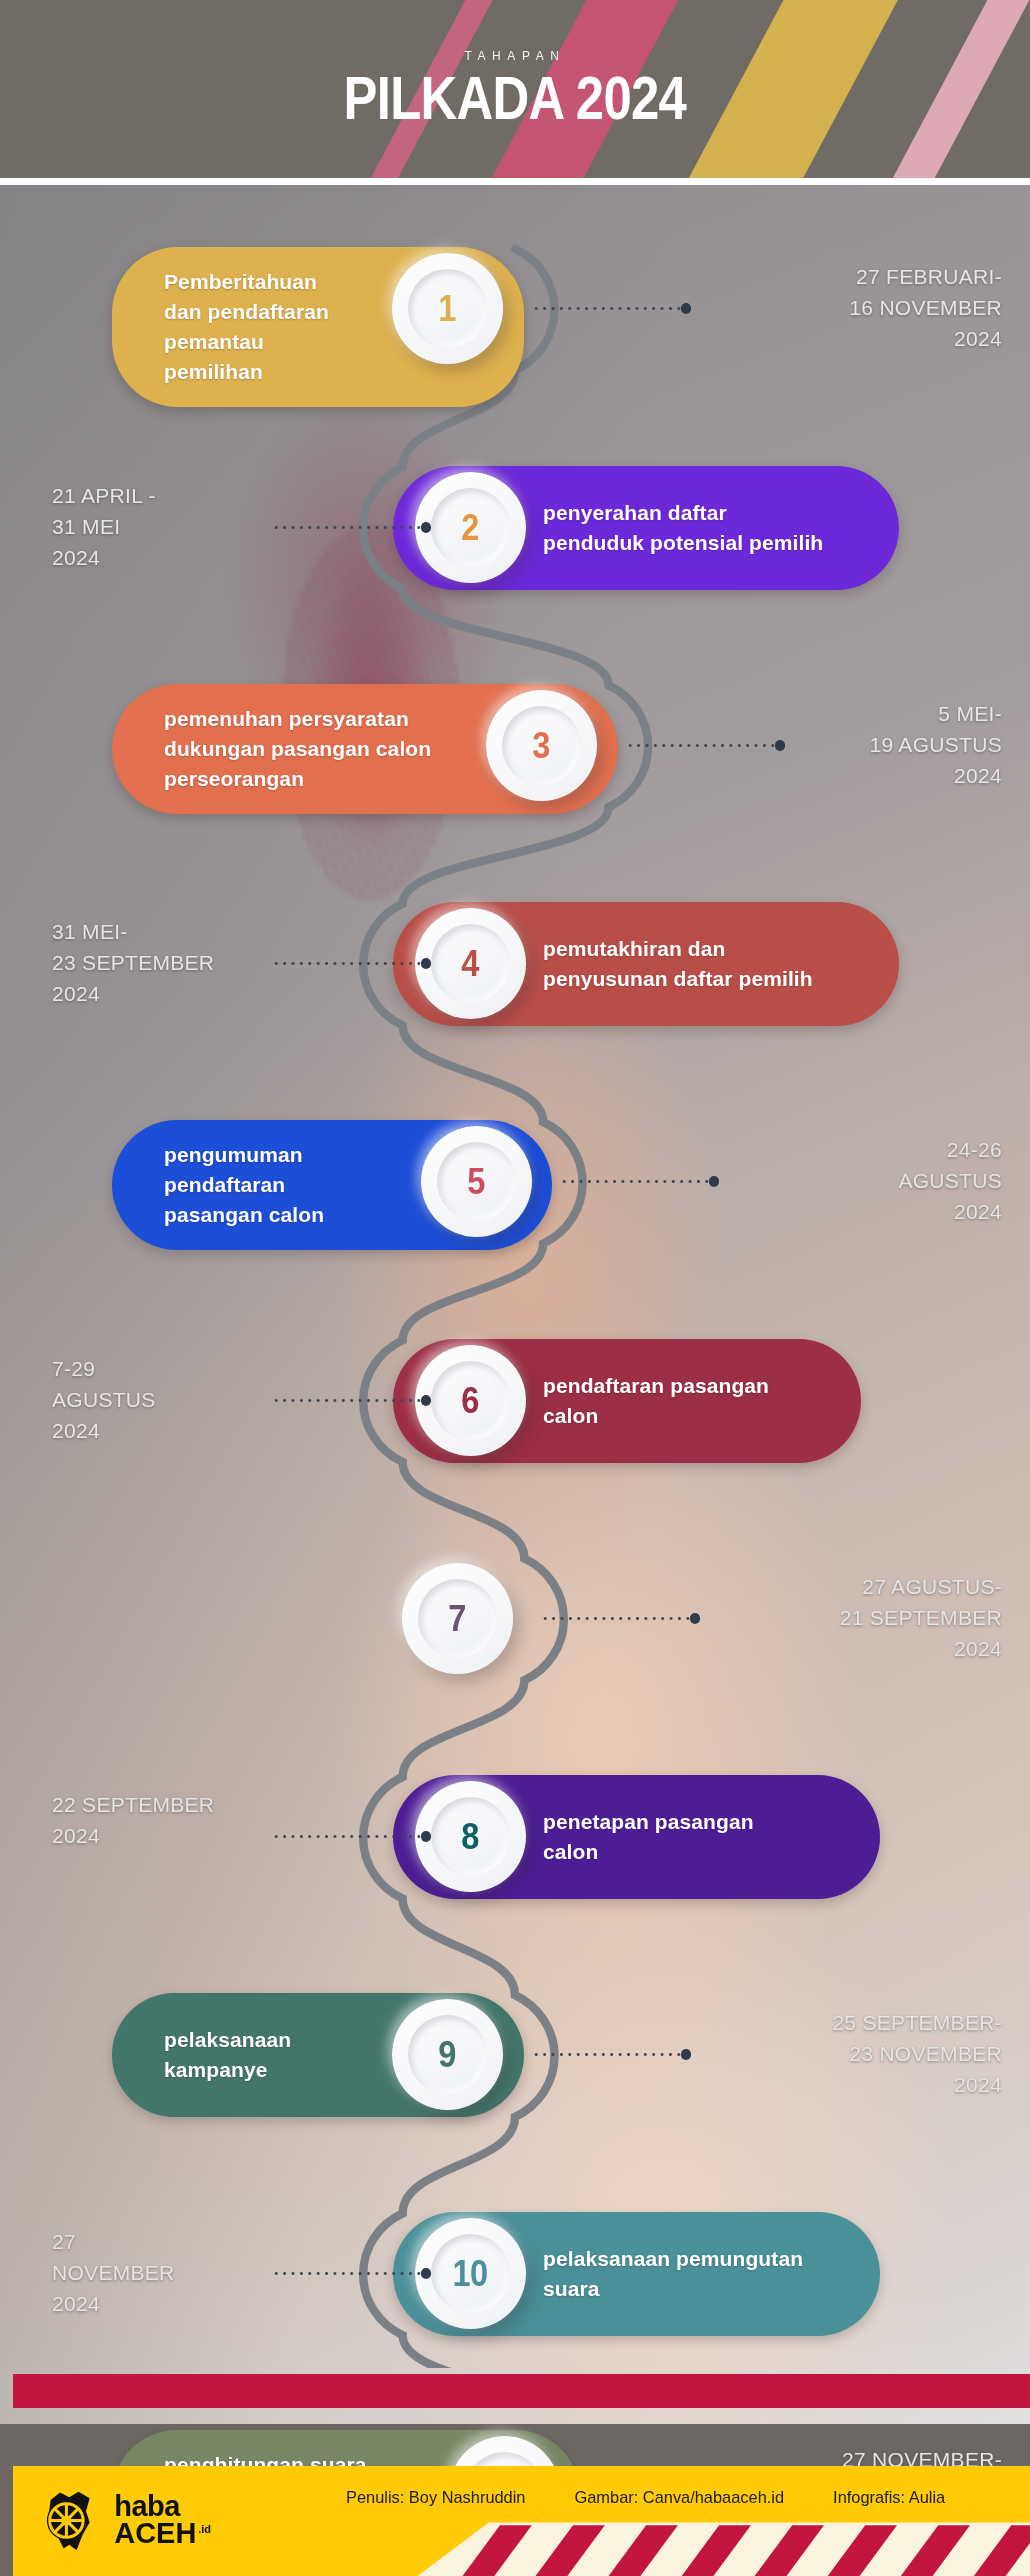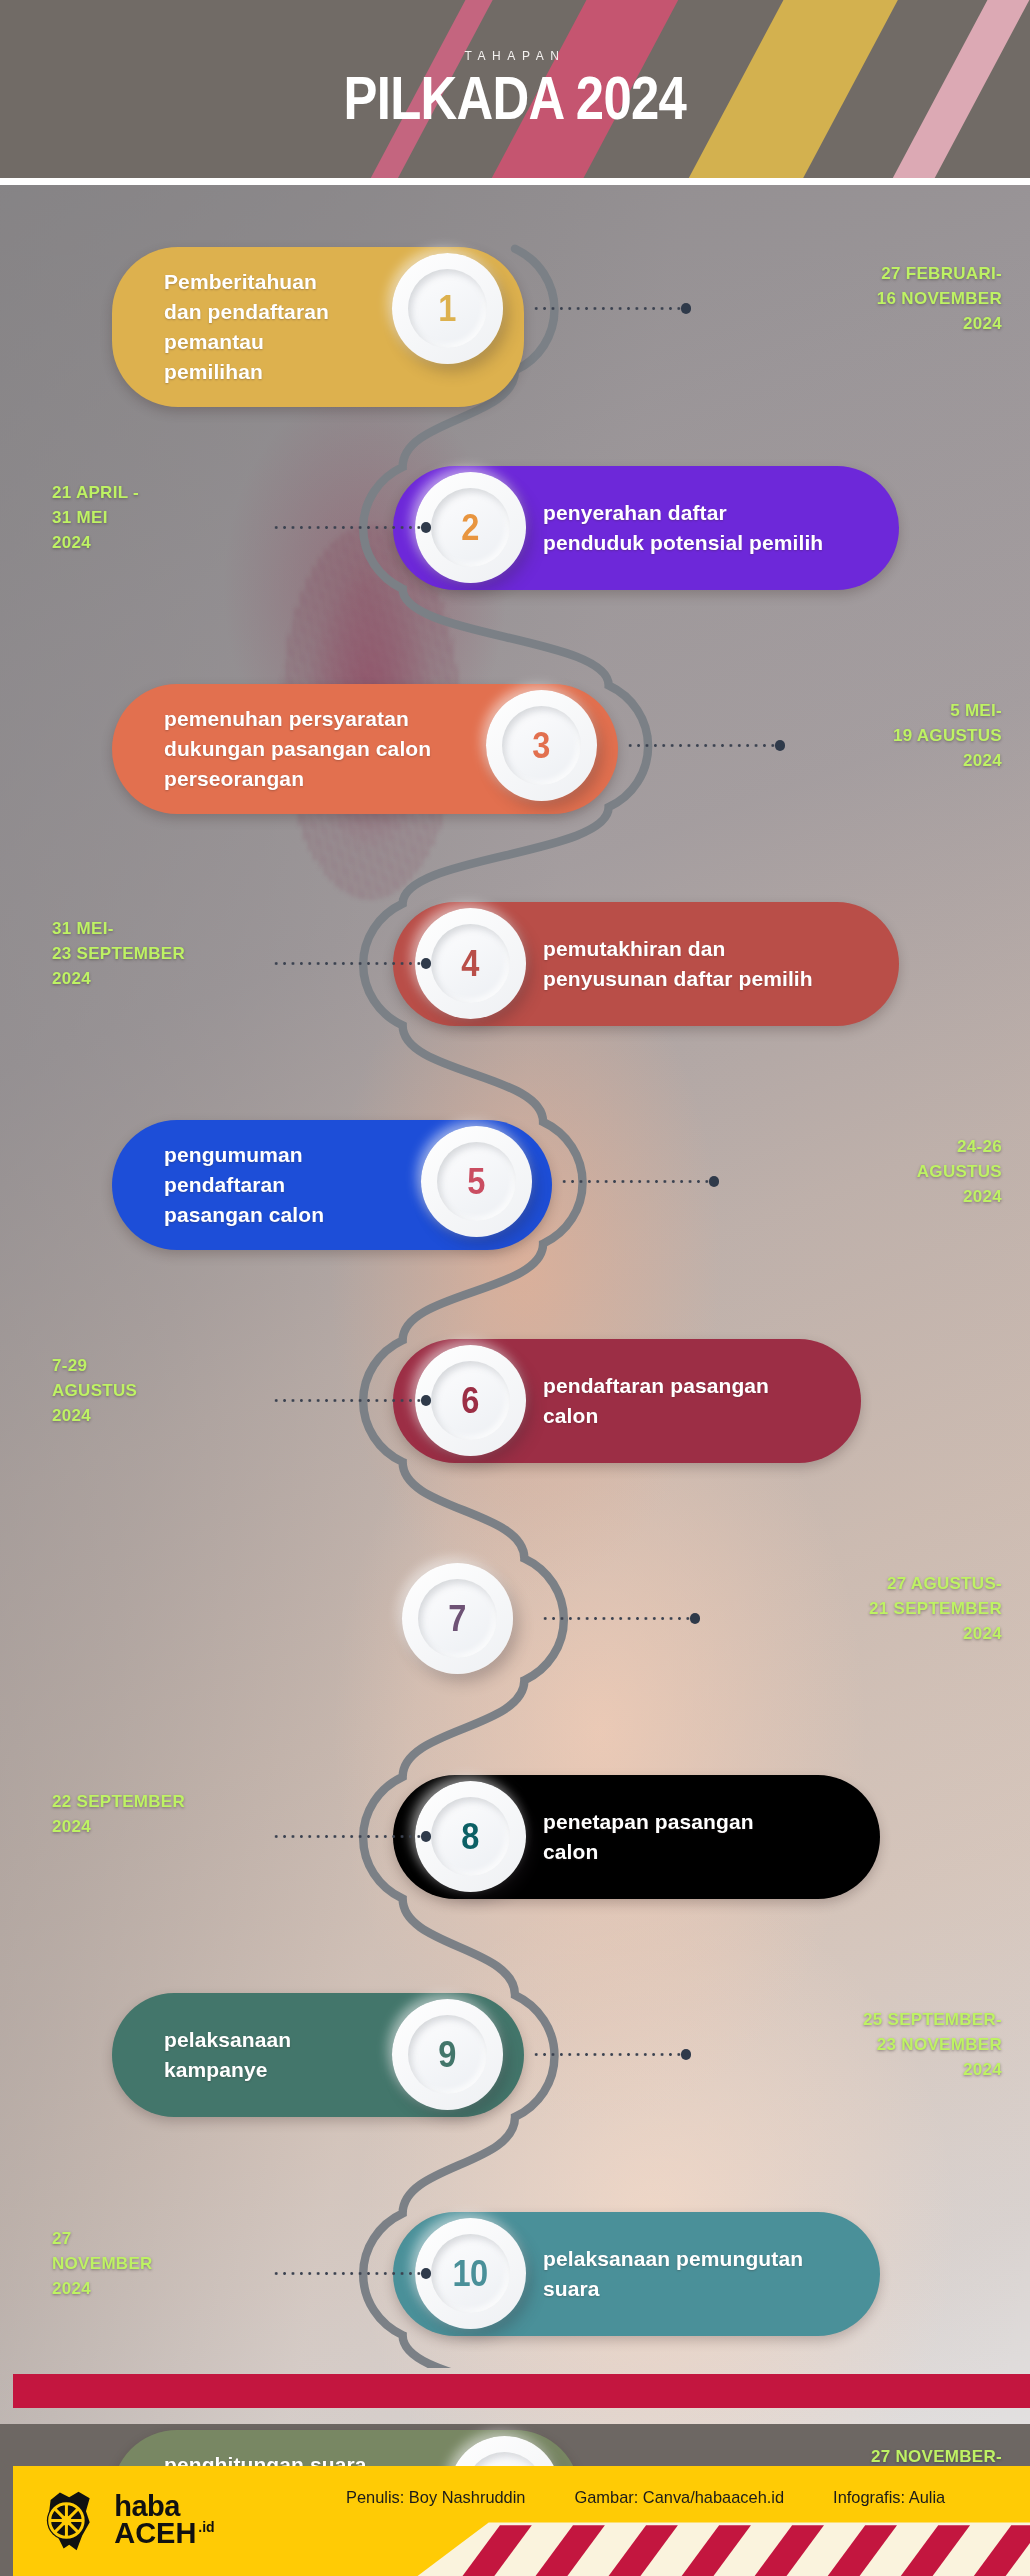--- a/index.html
+++ b/index.html
@@ -102,22 +102,22 @@
                 inset -2.8px -2.8px 6.6px rgba(255,255,255,0.95);
     display:flex; align-items:center; justify-content:center;
   }
   .badge-num {
     font-size:37px; font-weight:700; line-height:1;
     transform:scaleX(0.88); letter-spacing:-0.5px;
   }
 
   
   .date {
-    position:absolute; color:#bef264; font-size:17px; line-height:1.47;
-    font-weight:700; letter-spacing:0.3px;
+    position:absolute; color:#e5e5e5; font-size:21px; line-height:1.47;
+    font-weight:400; letter-spacing:0.3px;
     text-shadow:0 0.9px 2.8px rgba(55,45,45,0.48);
     white-space:pre-line;
   }
   .date.right-side { right:28px; text-align:right; }
   .date.left-side  { left:52px;  text-align:left; }
 
   .leader { position:absolute; height:11.2px; display:flex; align-items:center; }
   .leader .dots {
     flex:1; height:2.8px;
     background-image:radial-gradient(circle, #3b4250 1.3px, rgba(0,0,0,0) 1.5px);
@@ -140,21 +140,21 @@
     position:absolute; left:13px; top:101px; width:1017px; height:110px;
     background:#ffcb05; overflow:hidden;
   }
   .footer-diagonals { position:absolute; left:0; top:0; width:1017px; height:110px; }
   .logo { position:absolute; left:28px; top:20.6px; display:flex; align-items:center; gap:11.2px; z-index:4; }
   .logo-mark { width:62px; height:67px; }
   .logo-text { display:flex; flex-direction:column; line-height:0.95; }
   .logo-haba { font-size:29px; font-weight:700; color:#111111; letter-spacing:-0.5px; }
   .logo-aceh-row { display:flex; align-items:flex-end; }
   .logo-aceh { font-size:29px; font-weight:700; color:#111111; letter-spacing:0px; }
-  .logo-id { font-size:14px; font-weight:700; color:#111111; margin-left:1.9px; margin-bottom:13px; }
+  .logo-id { font-size:11px; font-weight:700; color:#111111; margin-left:1.9px; margin-bottom:13px; }
   .credits {
     position:absolute; left:333px; top:15px; width:656px; height:32px;
     display:flex; align-items:center; gap:49px; z-index:4;
   }
   .credit { font-size:16.4px; color:#1b1b1b; font-weight:400; white-space:nowrap; }
 </style>
 </head>
 <body>
 
 <div id="page">
@@ -292,21 +292,21 @@
           </div>
           <div class="date right-side" style="top: 23.4px;">27 AGUSTUS-
 21 SEPTEMBER
 2024</div>
           <div class="leader to-right" style="top: 64px; left: 541px; width: 159px;">
             <div class="dots"></div>
             <div class="knob"></div>
           </div>
         </div>
         <div class="step" style="top: 1582px; height: 155px;">
-          <div class="pill right" style="background: #000000; width: 487px; left: 393px; top: 7.5px;">
+          <div class="pill right" style="background: #4c1d95; width: 487px; left: 393px; top: 7.5px;">
             <div class="pill-text" style="width: 314px; margin-left: 150px;">penetapan pasangan calon</div>
           </div>
           <div class="badge" style="left: 415px; top: 14px;">
             <div class="badge-inner">
               <div class="badge-num" style="color: rgb(12, 96, 101);">8</div>
             </div>
           </div>
           <div class="date left-side" style="top: 23.4px;">22 SEPTEMBER
 2024</div>
           <div class="leader to-left" style="top: 64px; left: 272px; width: 159px;">

